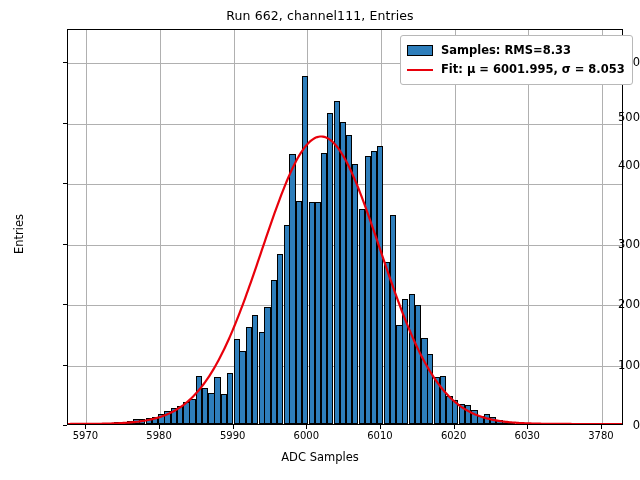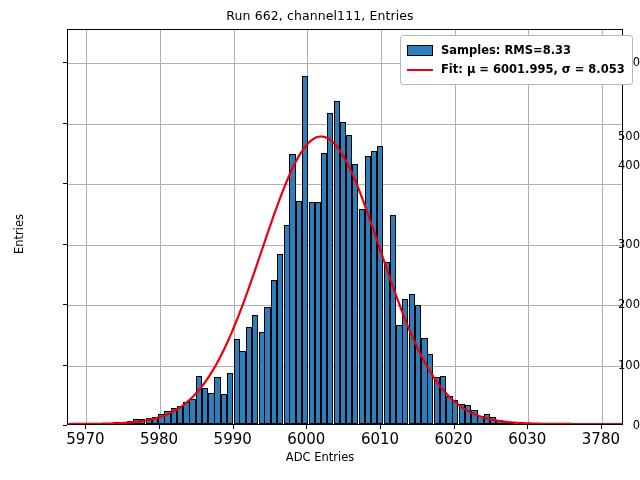--- a/index.html
+++ b/index.html
@@ -55,21 +55,21 @@
   .bar {
     position: absolute;
     bottom: 0;
     background: #2e7ebb;
     border: 1.1px solid #000000;
     box-sizing: border-box;
   }
   #fit-layer { pointer-events: none; }
   .tick-label-x {
     position: absolute;
-    font-size: 15px;
+    font-size: 10px;
     color: #000000;
     text-align: center;
     transform: translateX(-50%);
     top: 430px;
   }
   .tick-label-y {
     position: absolute;
     font-size: 11.5px;
     color: #000000;
     text-align: right;
@@ -261,26 +261,26 @@
       <div class="tick-label-y" style="top: 425px;">0</div>
       <div class="tick-mark-y" style="top: 364.542px;"></div>
       <div class="tick-label-y" style="top: 364.542px;">100</div>
       <div class="tick-mark-y" style="top: 304.084px;"></div>
       <div class="tick-label-y" style="top: 304.084px;">200</div>
       <div class="tick-mark-y" style="top: 243.626px;"></div>
       <div class="tick-label-y" style="top: 243.626px; text-align: right;">300</div>
       <div class="tick-mark-y" style="top: 183.168px;"></div>
       <div class="tick-label-y" style="top: 165px;">400</div>
       <div class="tick-mark-y" style="top: 122.71px;"></div>
-      <div class="tick-label-y" style="top: 136px;">500</div>
+      <div class="tick-label-y" style="top: 117px;">500</div>
       <div class="tick-mark-y" style="top: 62.2519px;"></div>
       <div class="tick-label-y" style="top: 62.2519px;">700</div>
     </div>
 
-  <div id="xlabel">ADC Entries</div>
+  <div id="xlabel">ADC Samples</div>
   <div id="ylabel">Entries</div>
 
   <div id="legend">
     <div class="legend-row">
       <span class="legend-swatch-patch"></span>
       <span class="legend-text">Samples: RMS=8.33</span>
     </div>
     <div class="legend-row">
       <span class="legend-swatch-line"></span>
       <span class="legend-text">Fit: μ = 6001.995, σ = 8.053</span>

